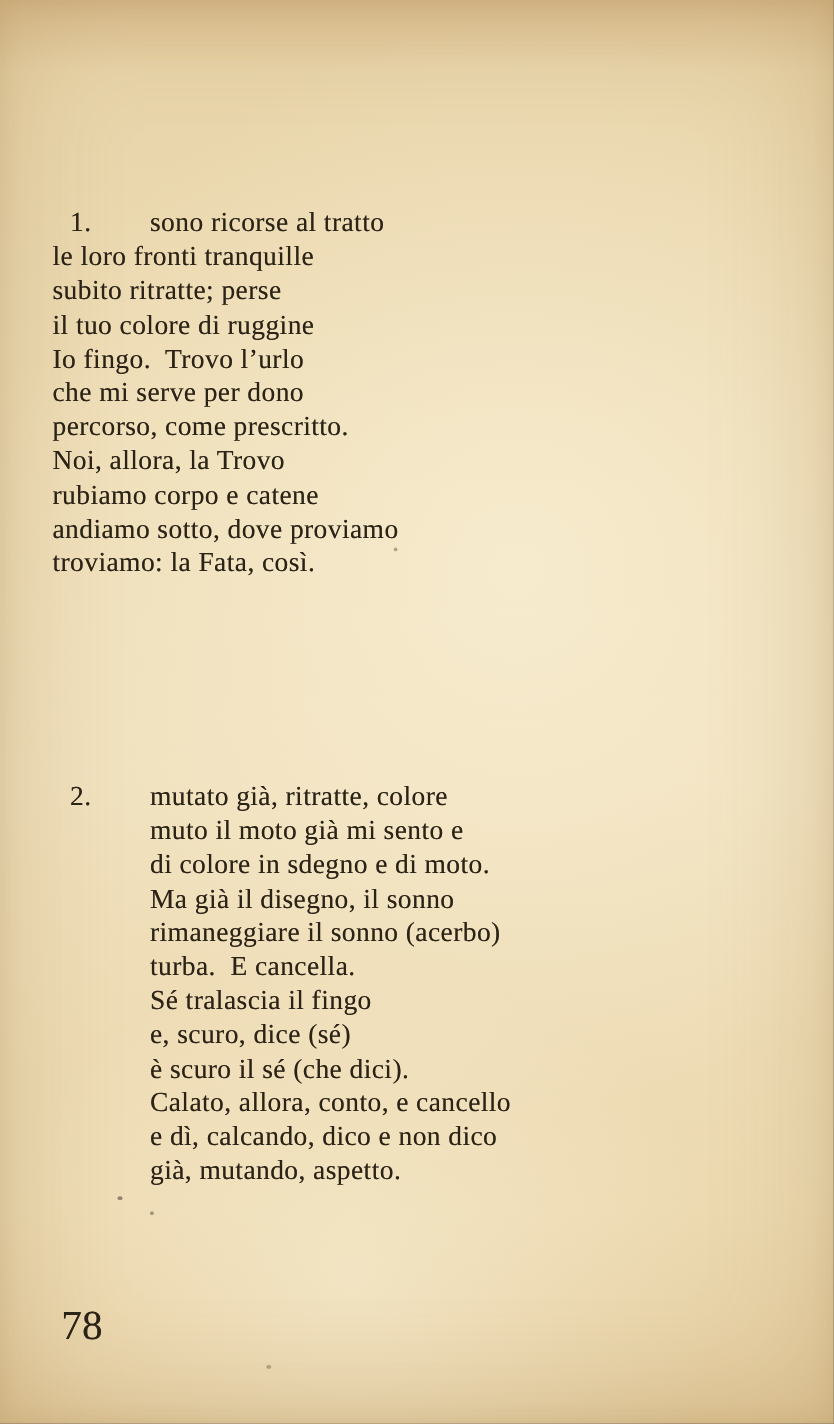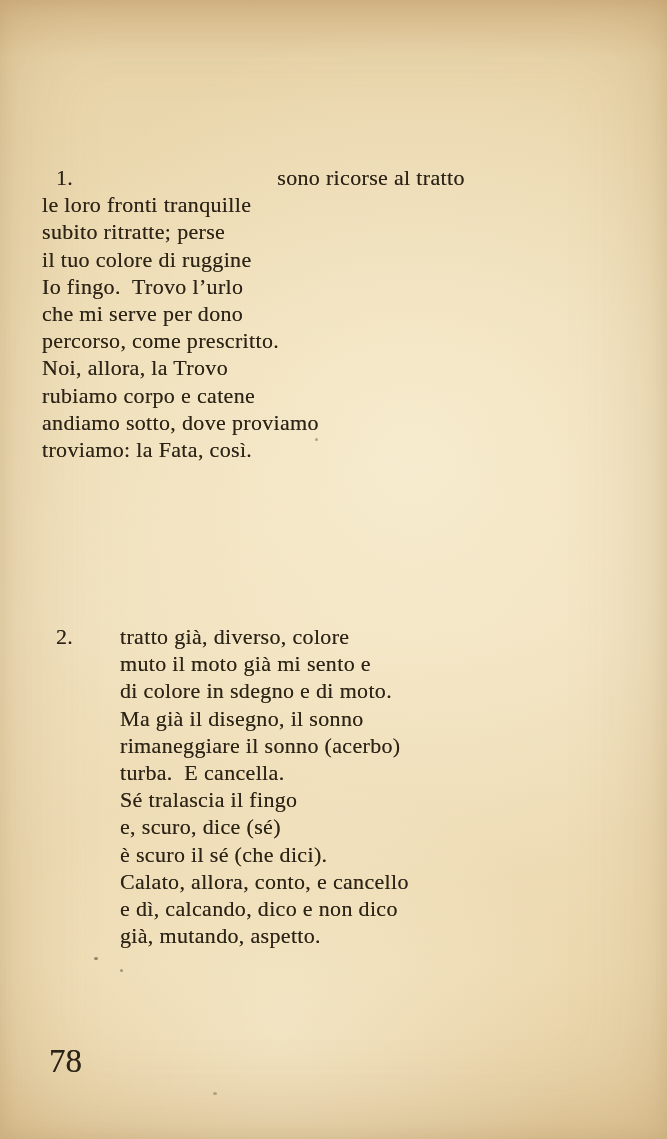--- a/index.html
+++ b/index.html
@@ -33,21 +33,21 @@
     letter-spacing: 0.015em;
     text-shadow: 0 0 0.5px rgba(43,35,22,0.55);
   }
   .poem-1 { top: 164px; }
   .poem-2 { top: 623px; }
   .poem-number {
     position: absolute;
     left: 14px; top: 0;
   }
   .line { white-space: pre-wrap; }
-  .hang-first .line:first-of-type { text-indent: 78px; text-align: center; }
+  .hang-first .line:first-of-type { text-indent: 78px; }
   .indent-all .line { padding-left: 78px; }
   .page-number {
     position: absolute;
     left: 49px; top: 1043px;
     font-size: 33px;
     color: var(--ink, #2b2316);
     text-shadow: 0 0 0.5px rgba(43,35,22,0.55);
   }
   .speck {
     position: absolute;
@@ -92,21 +92,21 @@
         <div class="line">andiamo sotto, dove proviamo</div>
 
         <div class="line">troviamo: la Fata, così.</div>
       </div>
   </div>
 
   <div class="poem poem-2">
     <span class="poem-number">2.</span>
     <div class="poem-lines indent-all">
 
-        <div class="line">tratto già, diverso, colore</div>
+        <div class="line">mutato già, ritratte, colore</div>
 
         <div class="line">muto il moto già mi sento e</div>
 
         <div class="line">di colore in sdegno e di moto.</div>
 
         <div class="line">Ma già il disegno, il sonno</div>
 
         <div class="line">rimaneggiare il sonno (acerbo)</div>
 
         <div class="line">turba.  E cancella.</div>

